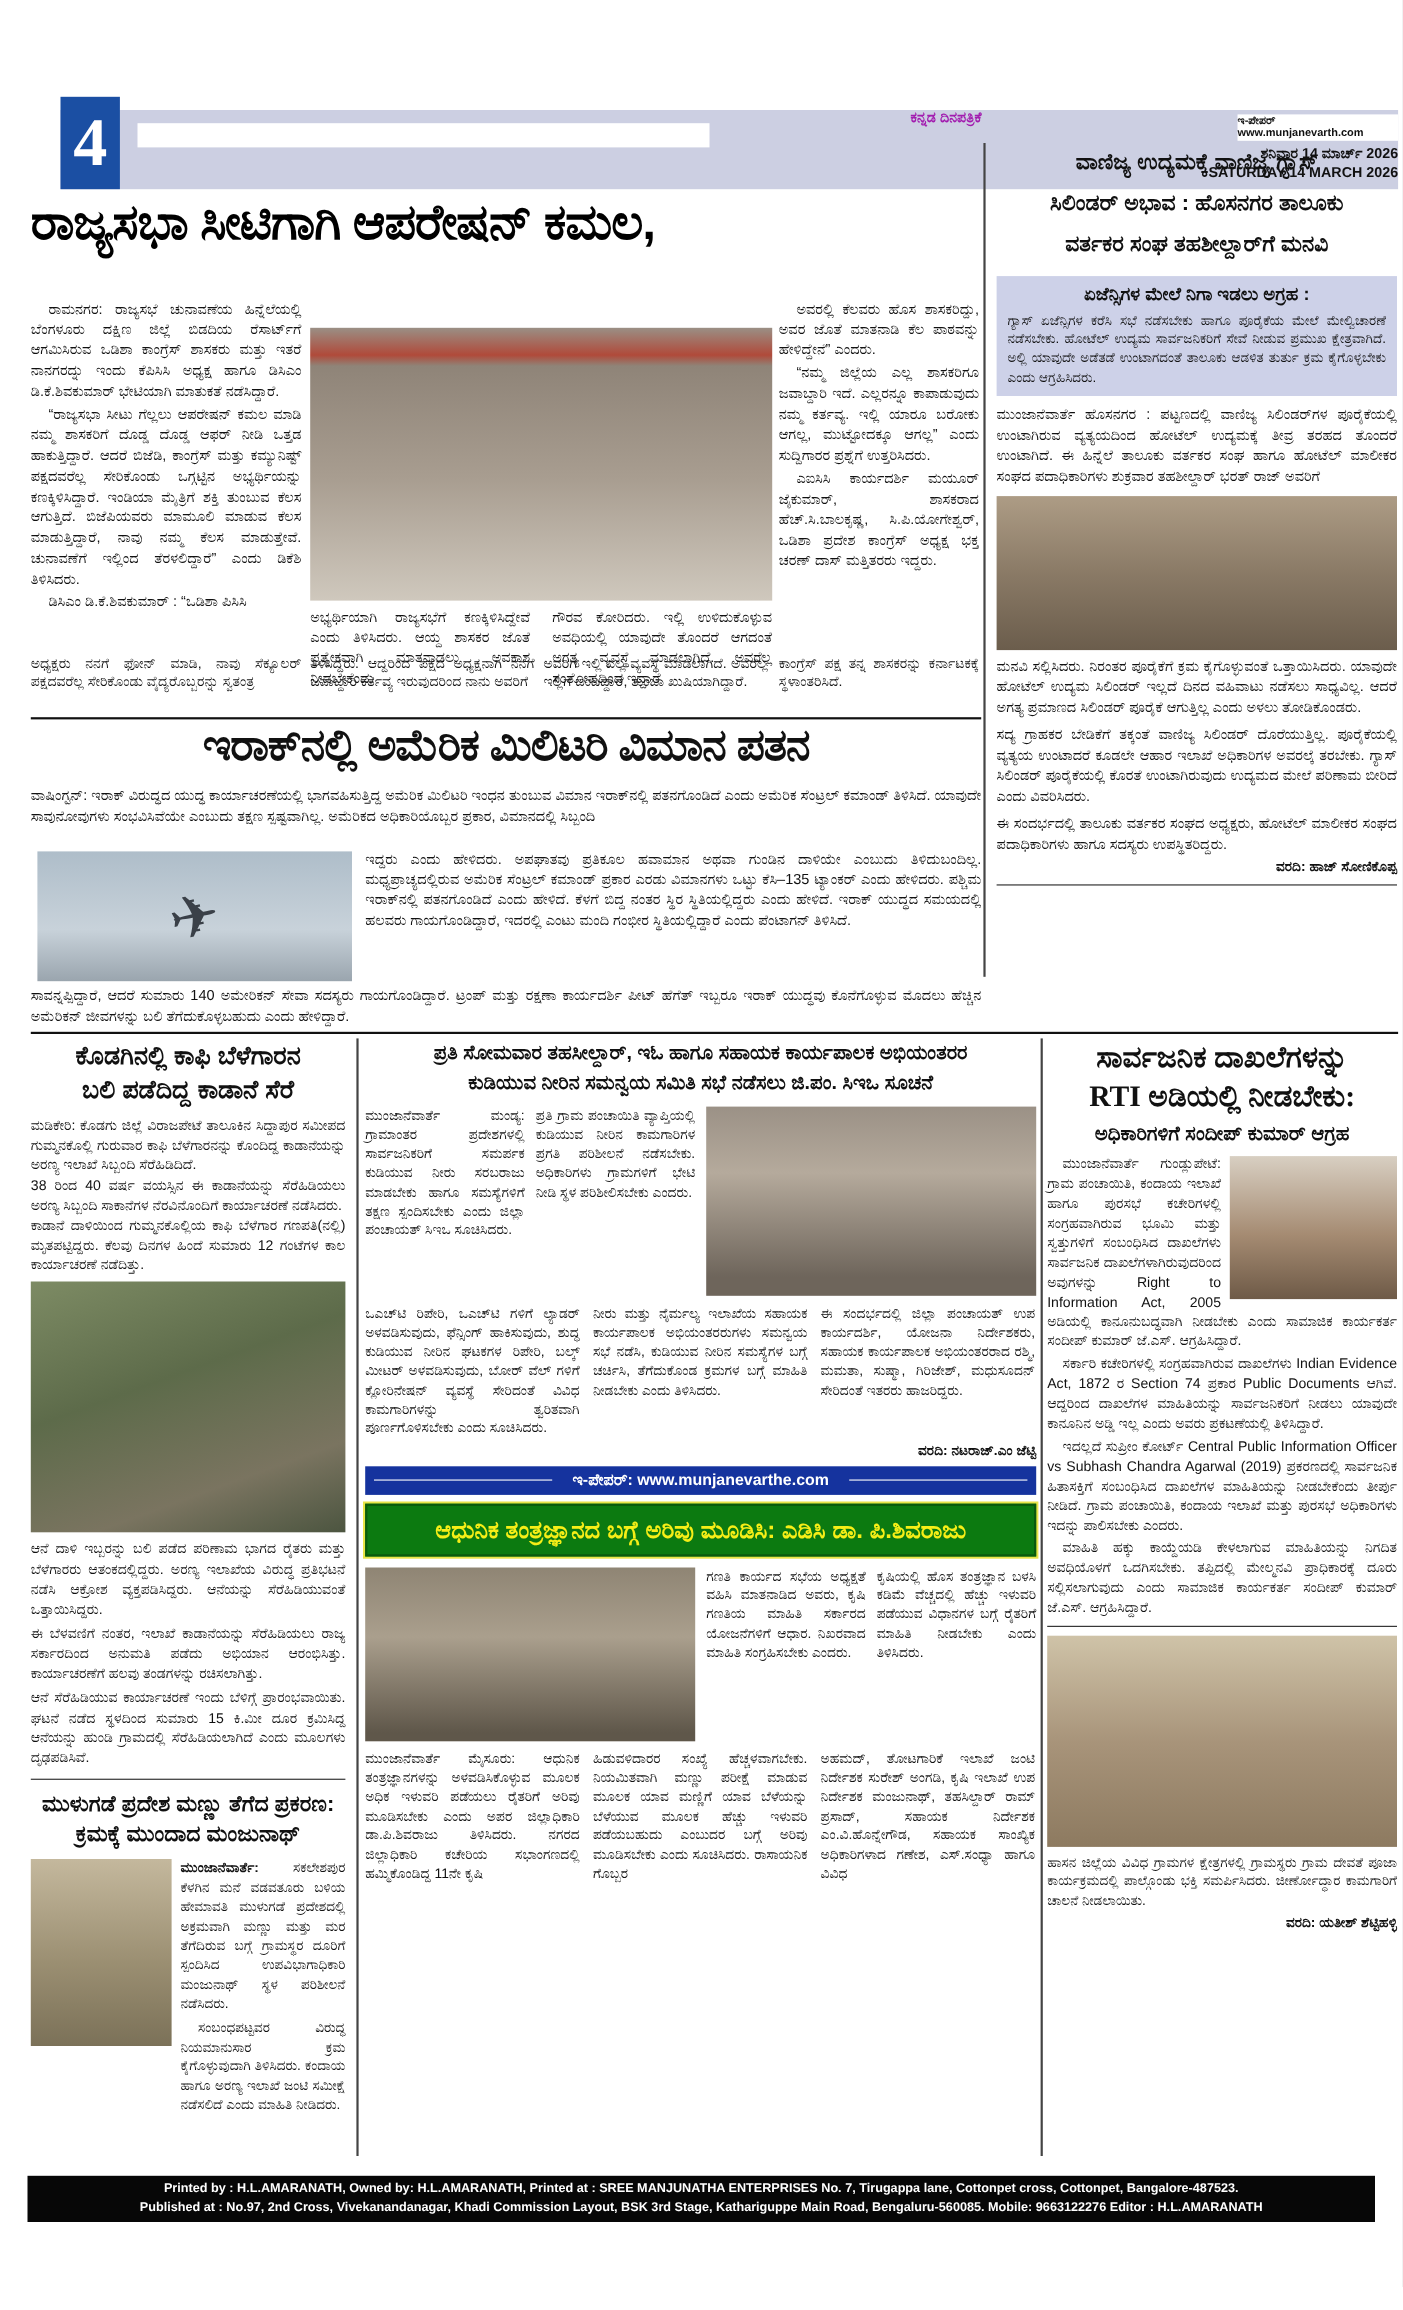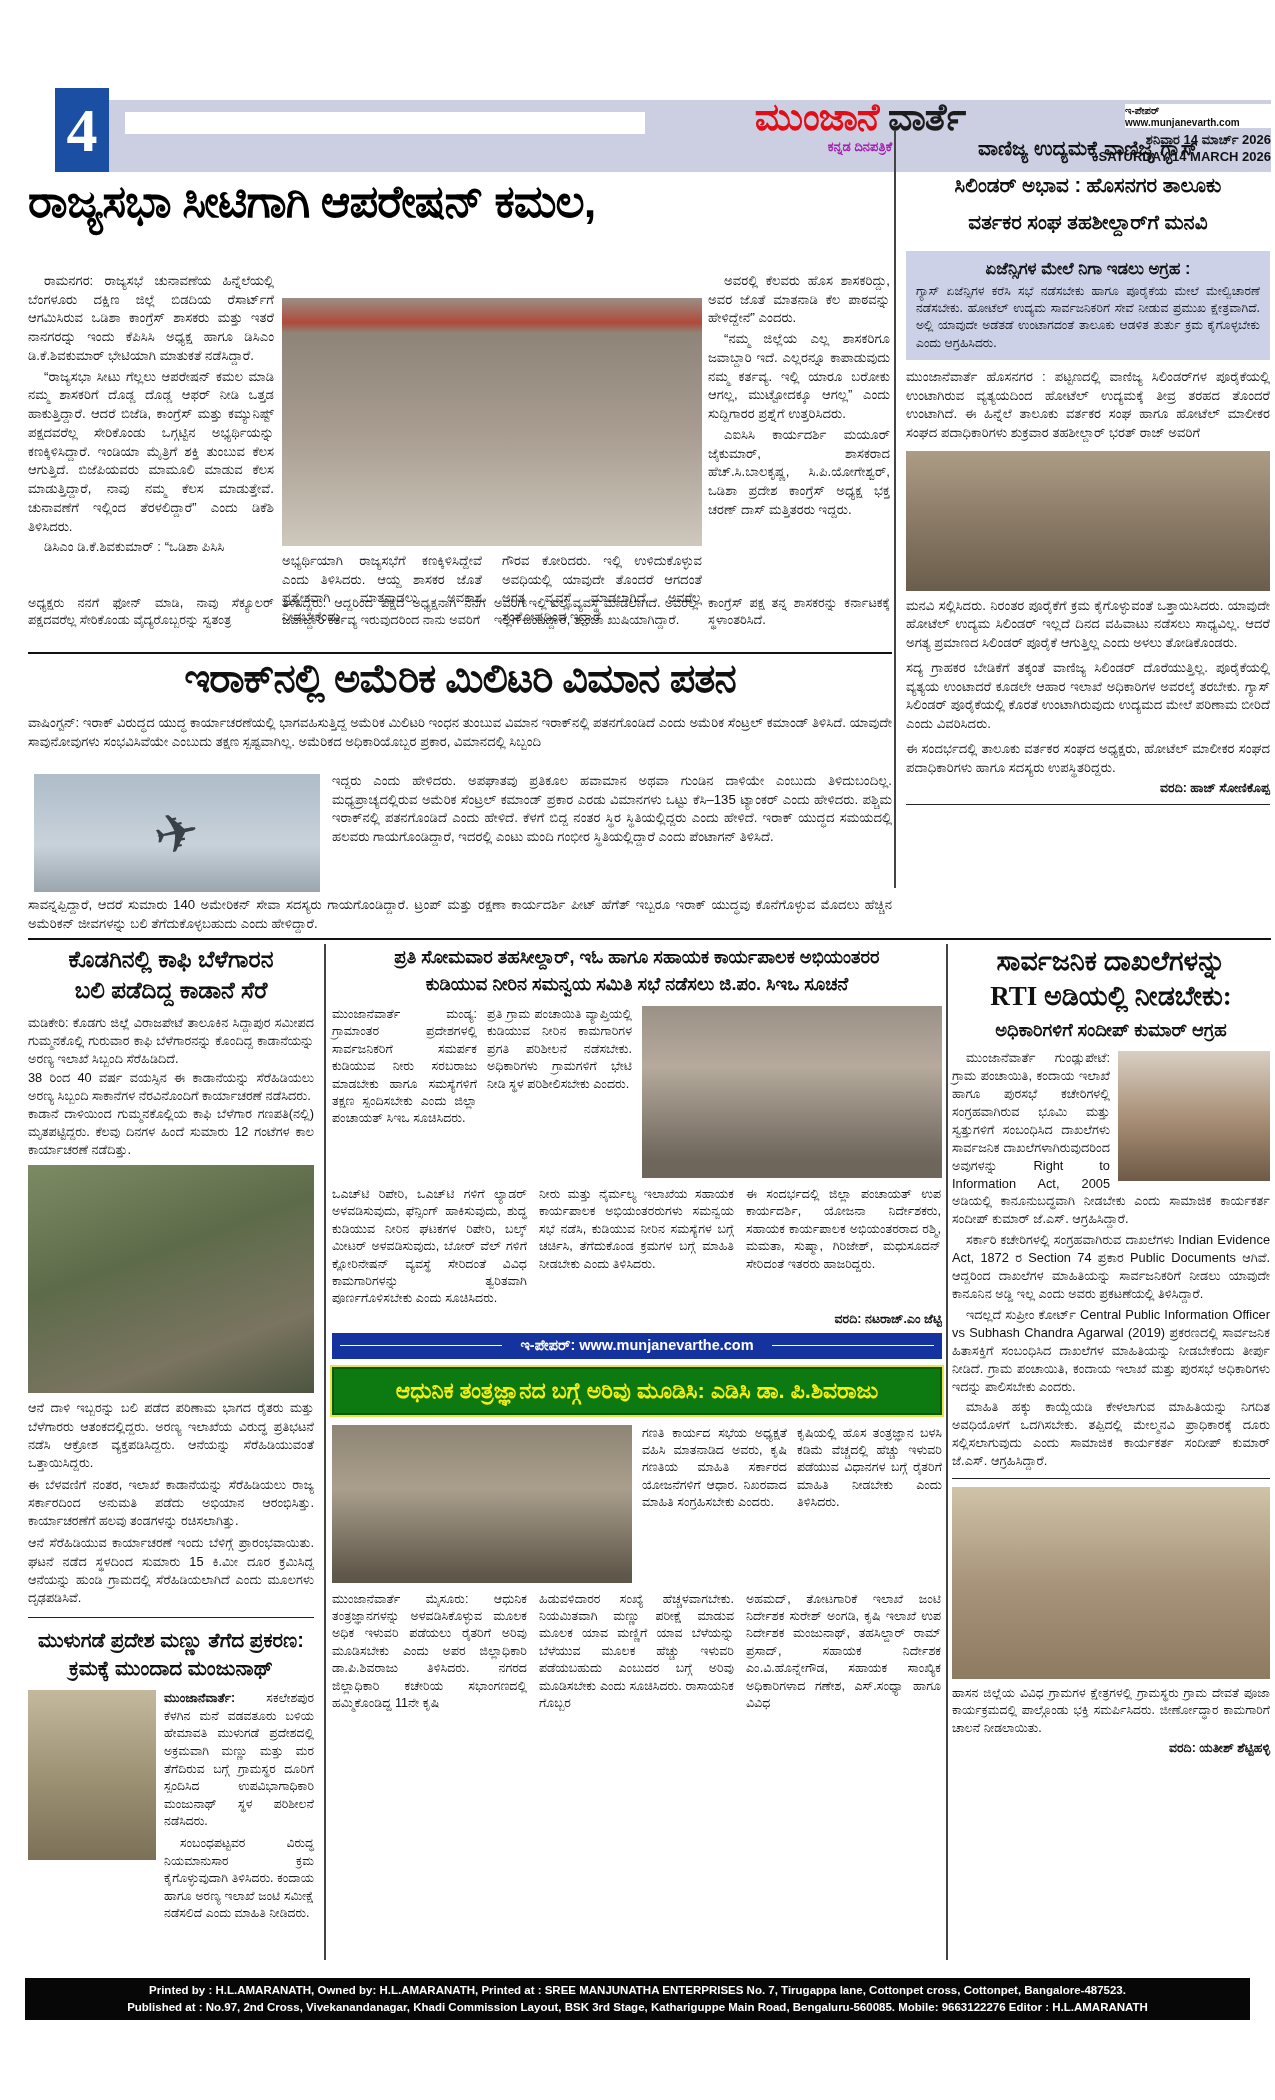--- a/index.html
+++ b/index.html
@@ -117,24 +117,20 @@
 </style>
 </head>
 <body>
 
 <div class="page">
 
   <div class="abs mast-band"></div>
   <div class="abs mast-strip"></div>
   <div class="abs pagenum">4</div>
   <div class="abs mast-title">
-    <div class="t1">
-      <span class="red">ಮುಂಜಾನೆ</span>
-      <span class="blk">ವಾರ್ತೆ</span>
-    </div>
     <div class="mast-tagline">ಕನ್ನಡ ದಿನಪತ್ರಿಕೆ</div>
   </div>
   <div class="abs epaper-box">ಇ-ಪೇಪರ್ www.munjanevarth.com</div>
   <div class="abs date-kn">ಶನಿವಾರ 14 ಮಾರ್ಚ್ 2026</div>
   <div class="abs date-en">SATURDAY 14 MARCH 2026</div>
 
   <div class="abs lead-head">
     <div>ರಾಜ್ಯಸಭಾ ಸೀಟಿಗಾಗಿ ಆಪರೇಷನ್ ಕಮಲ,</div>
   </div>
 

